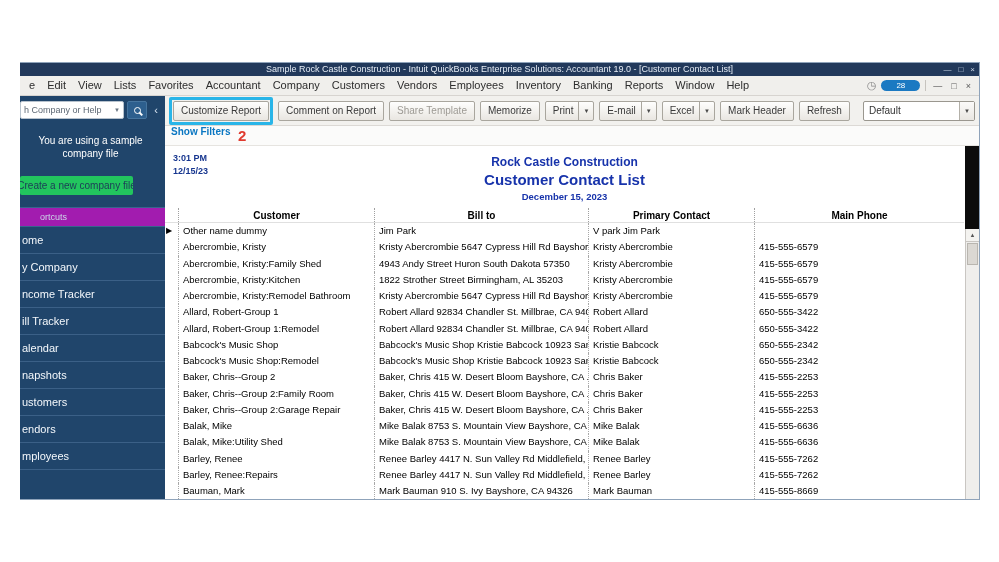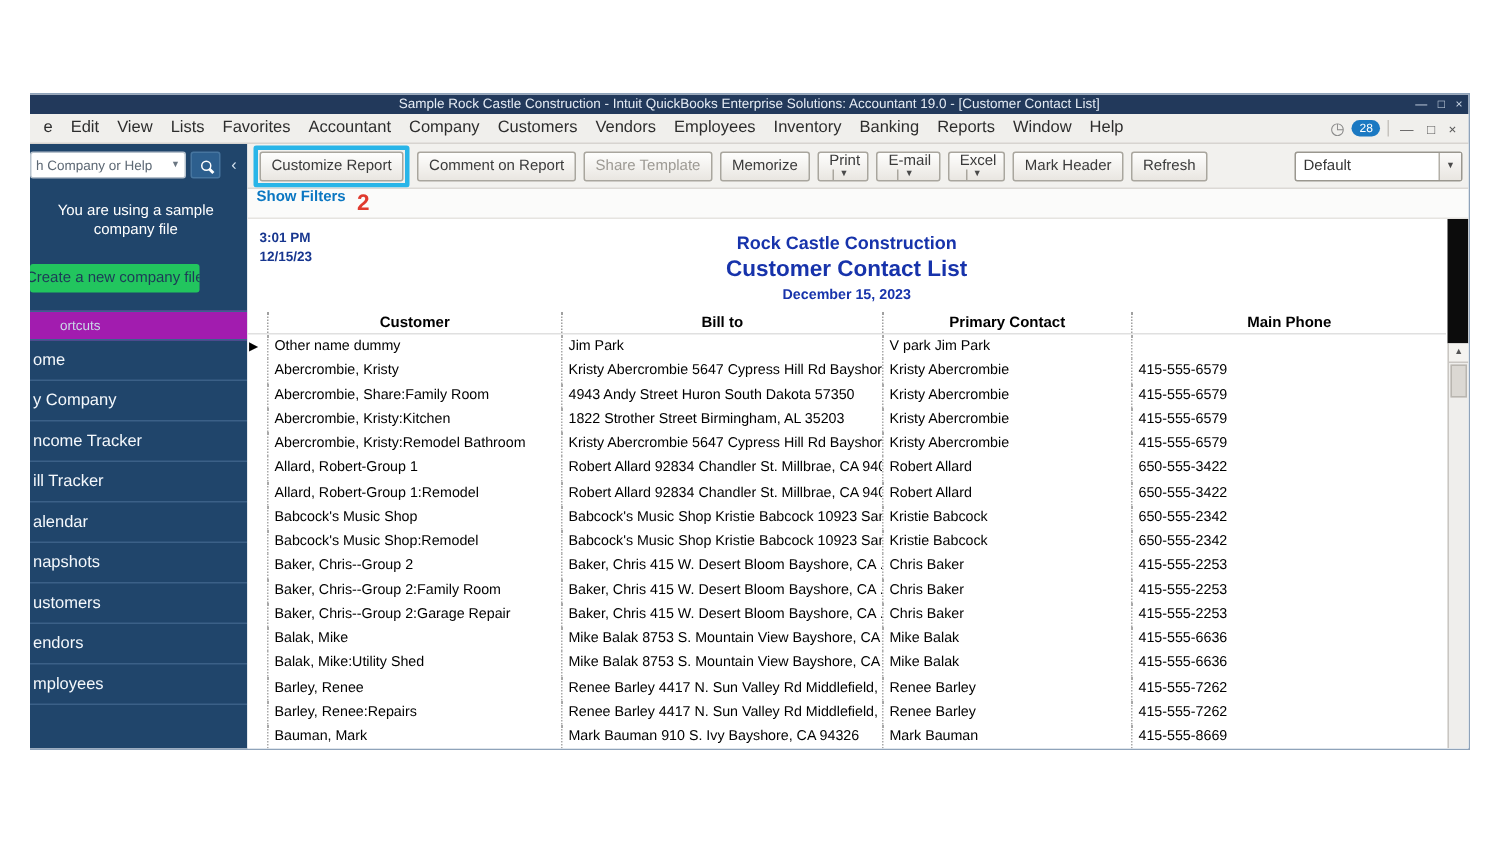--- a/index.html
+++ b/index.html
@@ -16,21 +16,21 @@
   .titlebar .title { flex:1; text-align:center; font-size:9px; line-height:13px; white-space:nowrap; overflow:hidden; }
   .win-controls { position:absolute; right:4px; top:0; height:13px; display:flex; align-items:center; gap:7px; }
   .win-btn { font-size:8px; line-height:13px; color:#ccd8e6; }
 
   
   .menubar { flex:0 0 20px; background:#f0efec; border-bottom:1px solid #d7d4d0; display:flex; align-items:center; padding:0 3px; }
   .menu-items { display:flex; align-items:center; }
   .menu-item { font-size:11px; color:#2d2d2d; padding:0 6px; line-height:19px; white-space:nowrap; }
   .menubar-right { margin-left:auto; display:flex; align-items:center; gap:5px; padding-right:3px; }
   .clock-glyph { font-size:11px; color:#8a8a8a; }
-  .alert-badge { background:#1b79c2; color:#fff; font-size:8px; font-weight:normal; border-radius:7px; padding:1px 5px; }
+  .alert-badge { background:#1b79c2; color:#fff; font-size:8px; font-weight:normal; border-radius:7px; padding:1px 15px; }
   .mb-divider { width:1px; height:11px; background:#c6c3be; }
   .mdi-btn { font-size:9px; color:#5a5a5a; padding:0 2px; }
 
   .content { flex:1; display:flex; min-height:0; }
 
   
   .sidebar { flex:0 0 145px; background:#20456b; display:flex; flex-direction:column; overflow:hidden; }
   .search-row { display:flex; align-items:center; gap:3px; padding:5px 3px 5px 0; }
   .search-combo { flex:1; height:18px; background:#fff; border:1px solid #b7c2cd; border-radius:2px;
                   display:flex; align-items:center; font-size:9px; color:#5d6874; padding:0 3px; min-width:0; }
@@ -52,21 +52,21 @@
               border-bottom:1px solid rgba(130,170,210,0.28); white-space:nowrap; overflow:hidden; }
 
   
   .rightpane { flex:1; display:flex; flex-direction:column; min-width:0; background:#fff; }
   .toolbar { flex:0 0 30px; background:#f2f1ee; border-bottom:1px solid #dcd9d5; display:flex; align-items:center;
              padding:0 4px; gap:5px; overflow:hidden; }
   .tb-btn { flex:0 0 auto; height:20px; background:linear-gradient(#fefefd,#e9e6e1); border:1px solid #a9a69e;
             border-radius:2px; font-size:10px; color:#3a3a3a; display:flex; align-items:center; padding:0 7px;
             white-space:nowrap; }
   .tb-btn.disabled { color:#9d9a94; }
-  .tb-split { padding:0;flex-direction:column; }
+  .tb-split { padding:0; }
   .tb-split .lbl { padding:0 5px 0 7px; }
   .tb-split .arr { height:100%; border-left:1px solid #a9a69e; display:flex; align-items:center; padding:0 4px;
                    font-size:6px; color:#4a4a4a; }
   .annotated-wrap { flex:0 0 auto; border:3px solid #29b5e8; padding:1px; border-radius:2px; display:flex; }
   .default-combo { margin-left:auto; flex:0 0 112px; height:20px; background:#fff; border:1px solid #9a978f;
                    border-radius:2px; display:flex; align-items:center; font-size:10px; color:#333; padding-left:5px; }
   .default-combo .arr { margin-left:auto; width:15px; align-self:stretch; border-left:1px solid #b3b0a8;
                         display:flex; align-items:center; justify-content:center; font-size:6px; color:#4a4a4a;
                         background:linear-gradient(#fbfaf9,#e9e6e1); }
 
@@ -237,21 +237,21 @@
                   </div>
                   <div class="trow">
                     <div class="tcell c0"></div>
                     <div class="tcell c1">Abercrombie, Kristy</div>
                     <div class="tcell c2">Kristy Abercrombie 5647 Cypress Hill Rd Bayshor...</div>
                     <div class="tcell c3">Kristy Abercrombie</div>
                     <div class="tcell c4">415-555-6579</div>
                   </div>
                   <div class="trow">
                     <div class="tcell c0"></div>
-                    <div class="tcell c1">Abercrombie, Share:Family Room</div>
+                    <div class="tcell c1">Abercrombie, Kristy:Family Shed</div>
                     <div class="tcell c2">4943  Andy Street Huron South Dakota 57350</div>
                     <div class="tcell c3">Kristy Abercrombie</div>
                     <div class="tcell c4">415-555-6579</div>
                   </div>
                   <div class="trow">
                     <div class="tcell c0"></div>
                     <div class="tcell c1">Abercrombie, Kristy:Kitchen</div>
                     <div class="tcell c2">1822  Strother Street Birmingham, AL 35203</div>
                     <div class="tcell c3">Kristy Abercrombie</div>
                     <div class="tcell c4">415-555-6579</div>

